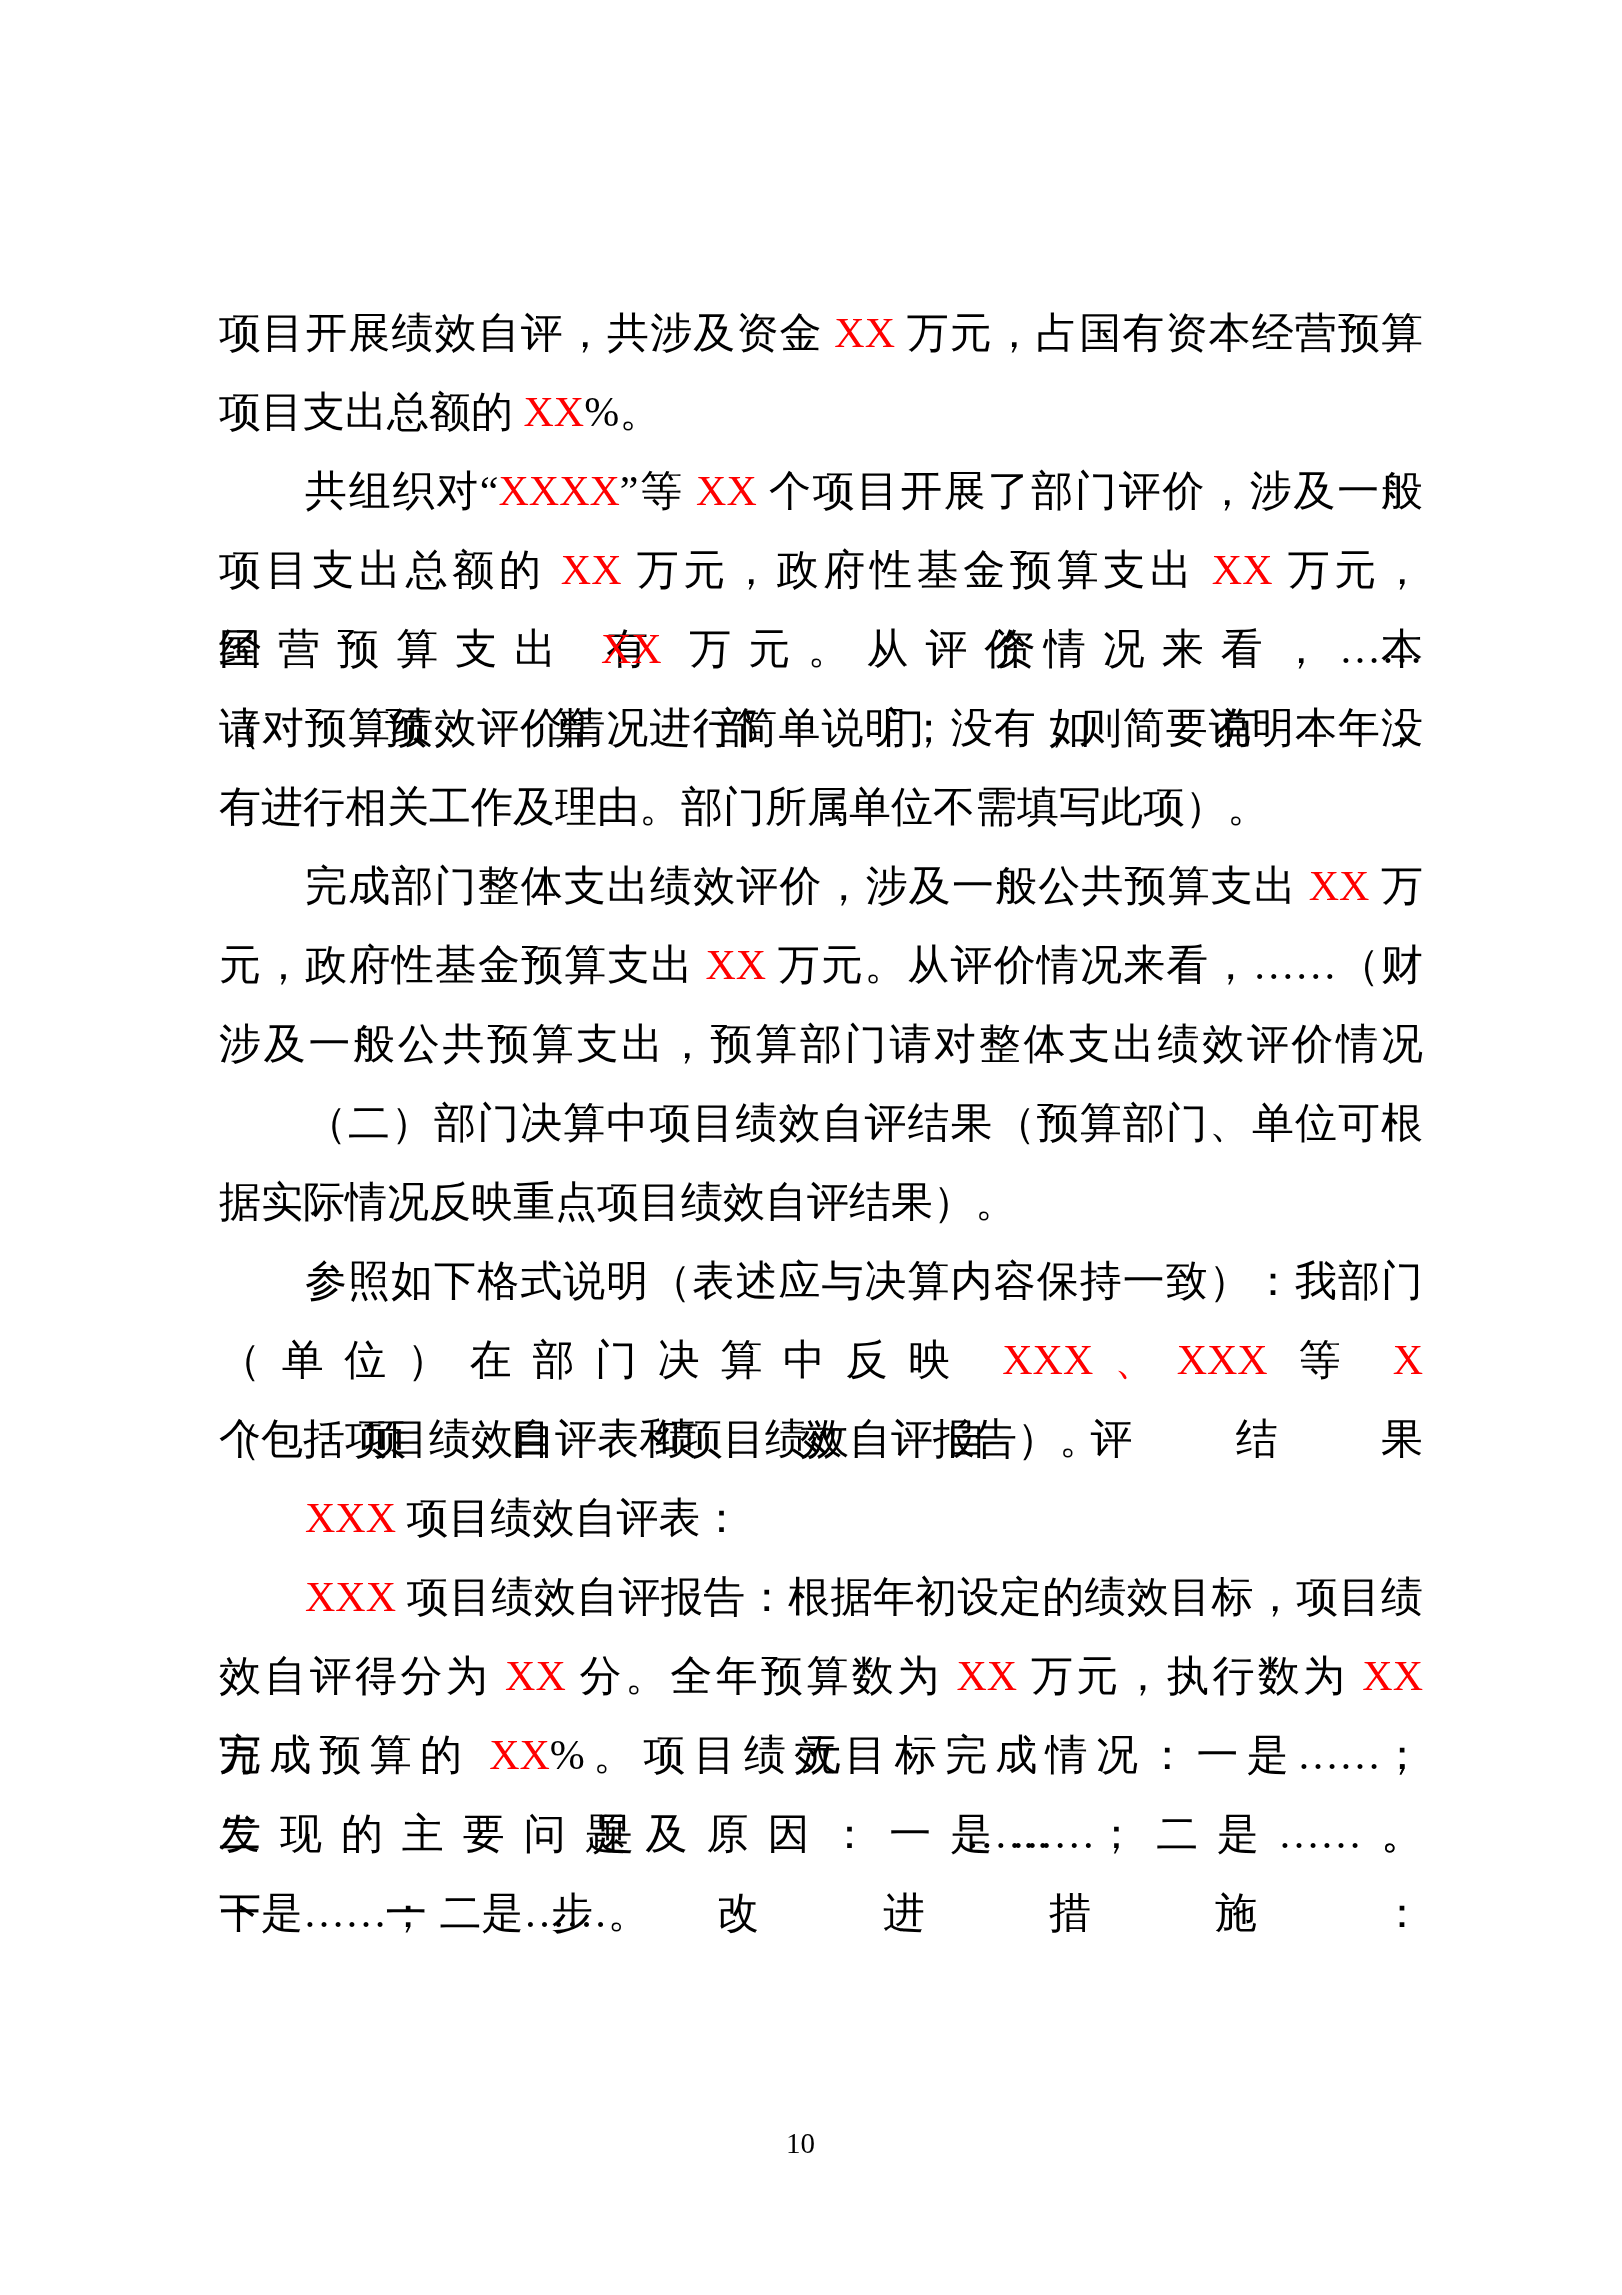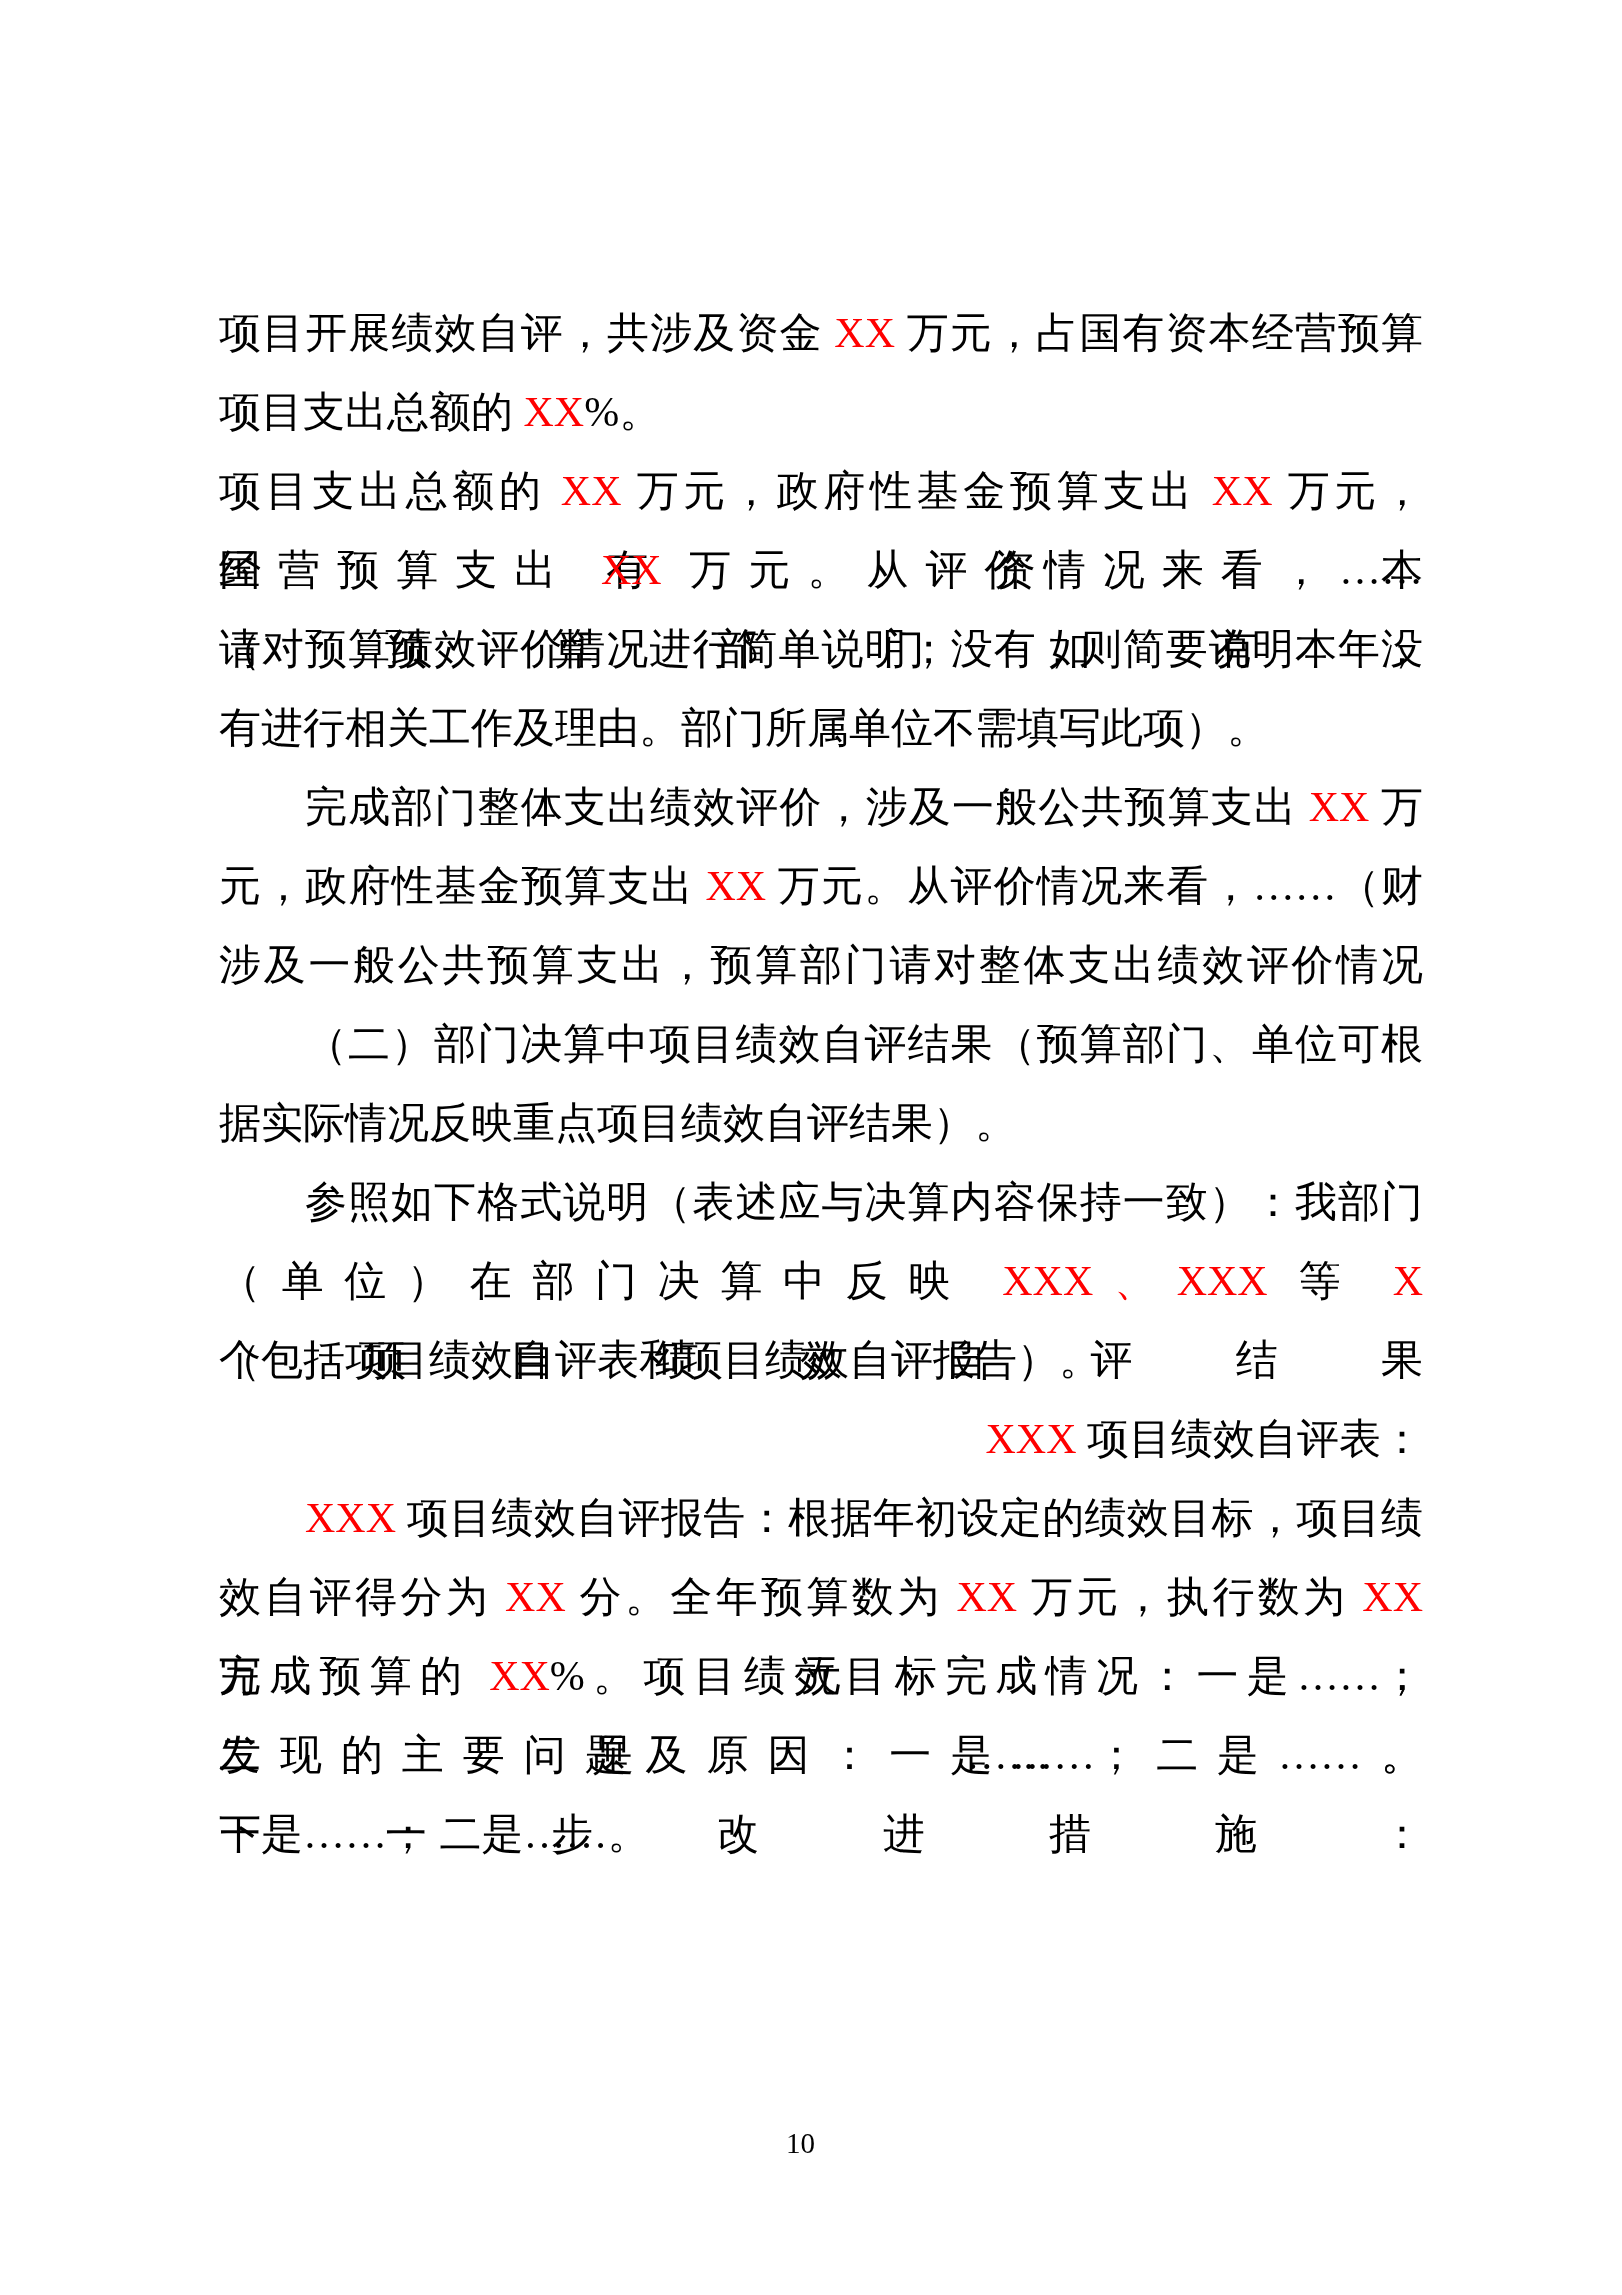--- a/index.html
+++ b/index.html
@@ -42,21 +42,20 @@
     text-align:left;
     word-break:keep-all;
   }
   .line.j{
     text-align:justify;
     text-align-last:justify;
     text-justify:inter-character;
   }
   .line.indent{
     text-indent:86px;
-    text-align:right;
   }
   .seg{ color:var(--ink); }
   .seg-red{ color:var(--accent); }
   .footer{
     position:absolute;
     left:0;
     top:2128px;
     width:1601px;
     text-align:center;
     font-size:29px;
@@ -64,20 +63,21 @@
     color:var(--ink);
   }
 </style>
 </head>
 <body>
 
 <div class="page">
   <div class="text-block" id="lines-container">
       <div class="line j"><span class="seg">项目开展绩效自评，共涉及资金 </span><span class="seg seg-red">XX</span><span class="seg"> 万元，占国有资本经营预算</span></div>
       <div class="line"><span class="seg">项目支出总额的 </span><span class="seg seg-red">XX</span><span class="seg">%。</span></div>
+      <div class="line j indent"><span class="seg">共组织对“</span><span class="seg seg-red">XXXX</span><span class="seg">”等 </span><span class="seg seg-red">XX</span><span class="seg"> 个项目开展了部门评价，涉及一般</span></div>
       <div class="line j"><span class="seg">项目支出总额的 </span><span class="seg seg-red">XX</span><span class="seg"> 万元，政府性基金预算支出 </span><span class="seg seg-red">XX</span><span class="seg"> 万元，国有资本</span></div>
       <div class="line j"><span class="seg">经营预算支出 </span><span class="seg seg-red">XX</span><span class="seg"> 万元。从评价情况来看，……（预算部门如有，</span></div>
       <div class="line j"><span class="seg">请对预算绩效评价情况进行简单说明；没有，则简要说明本年没</span></div>
       <div class="line"><span class="seg">有进行相关工作及理由。部门所属单位不需填写此项）。</span></div>
       <div class="line j indent"><span class="seg">完成部门整体支出绩效评价，涉及一般公共预算支出 </span><span class="seg seg-red">XX</span><span class="seg"> 万</span></div>
       <div class="line j"><span class="seg">元，政府性基金预算支出 </span><span class="seg seg-red">XX</span><span class="seg"> 万元。从评价情况来看，……（财</span></div>
       <div class="line j"><span class="seg">涉及一般公共预算支出，预算部门请对整体支出绩效评价情况</span></div>
       <div class="line j indent"><span class="seg">（二）部门决算中项目绩效自评结果（预算部门、单位可根</span></div>
       <div class="line"><span class="seg">据实际情况反映重点项目绩效自评结果）。</span></div>
       <div class="line j indent"><span class="seg">参照如下格式说明（表述应与决算内容保持一致）：我部门</span></div>

